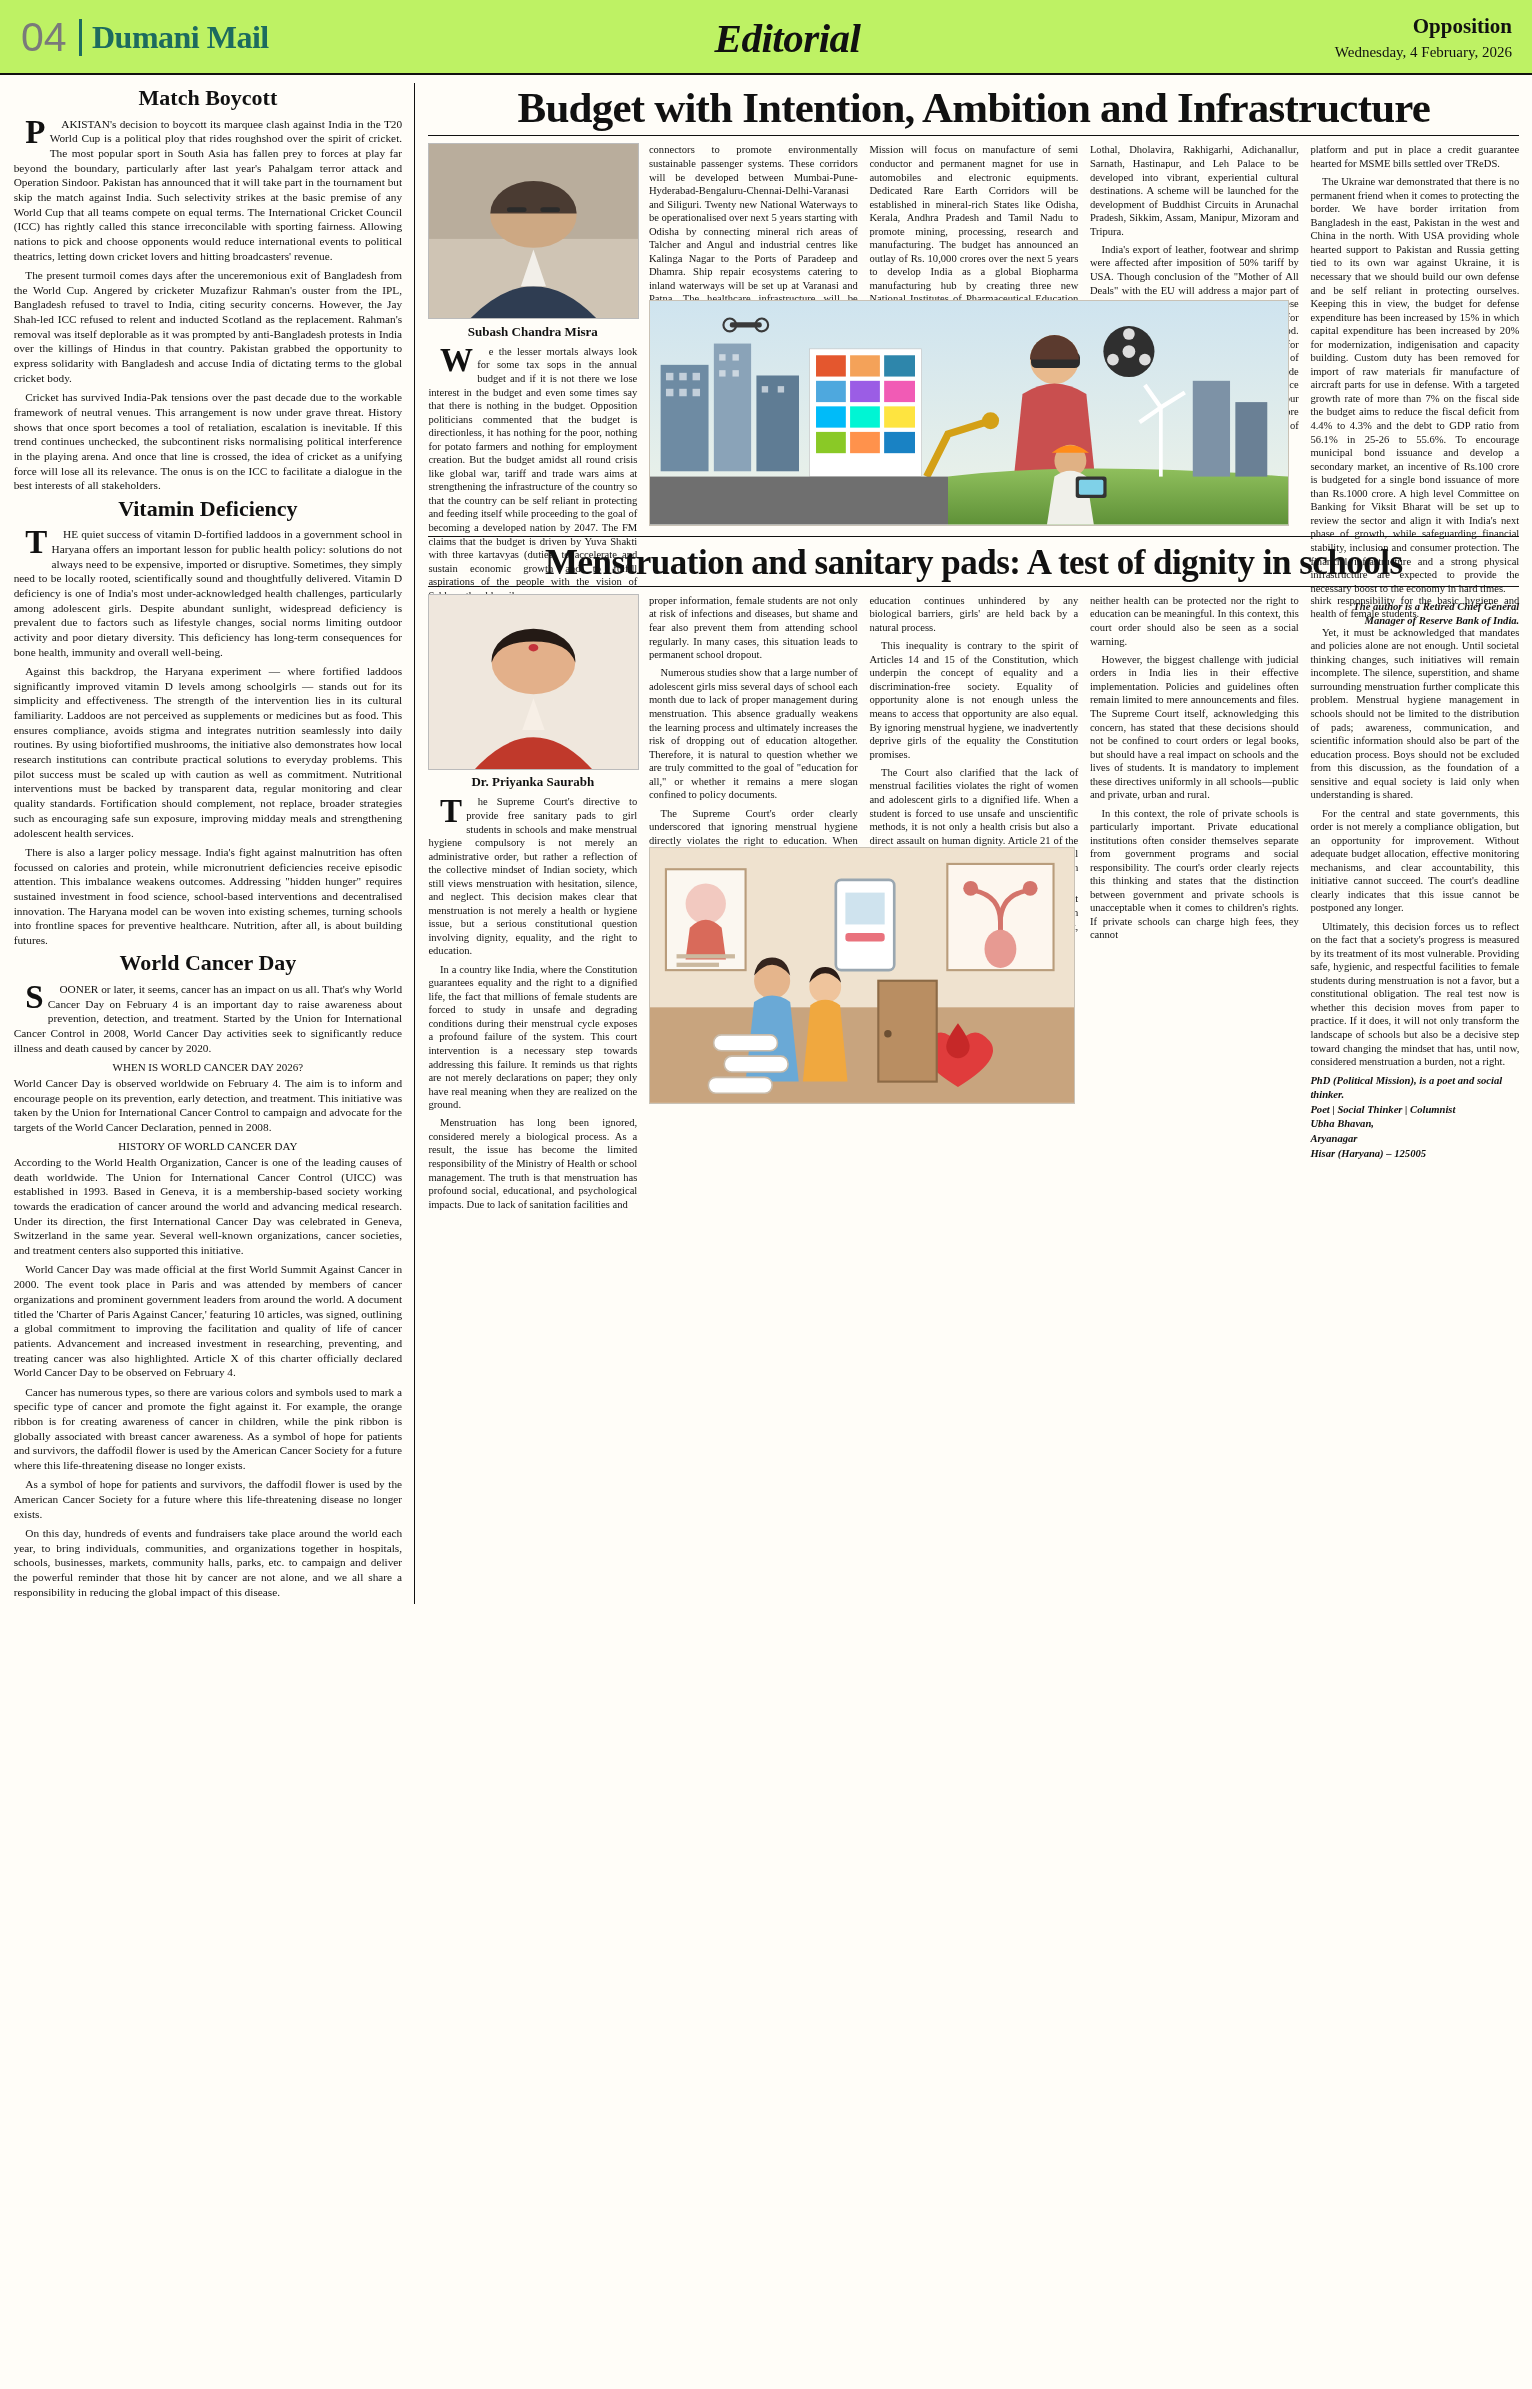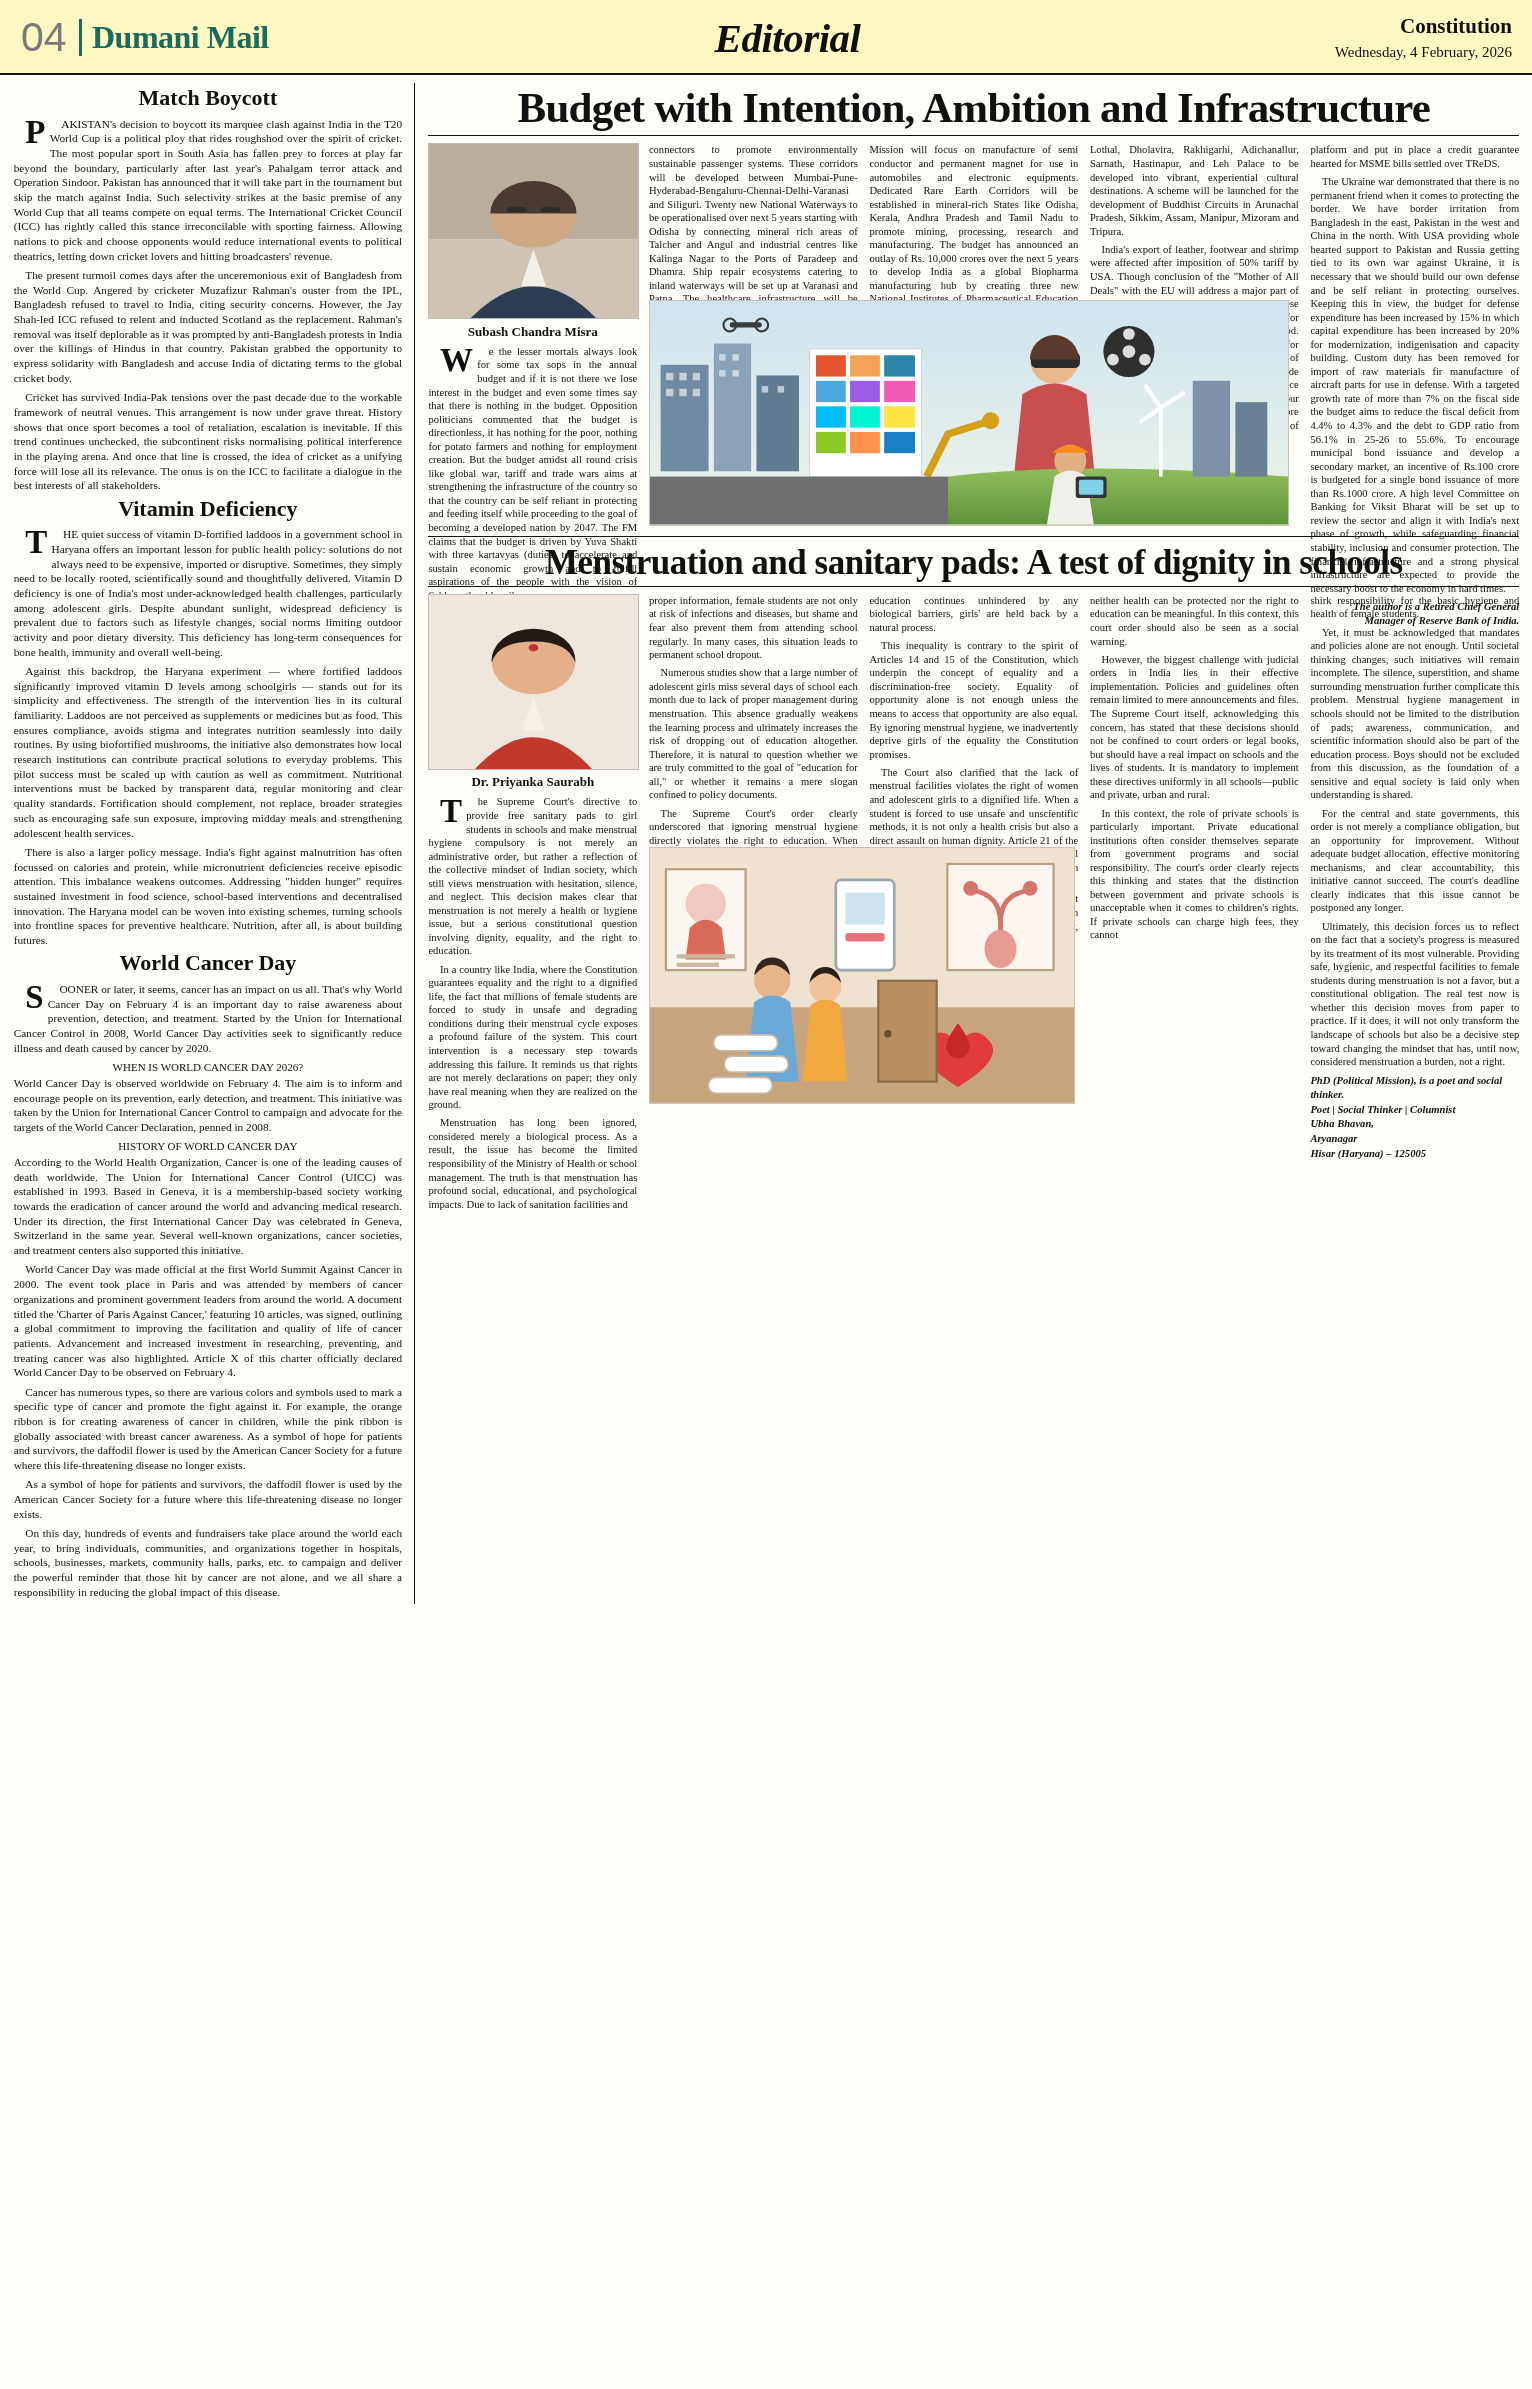--- a/index.html
+++ b/index.html
@@ -1,20 +1,20 @@
 <!DOCTYPE html>
 <html style="font-size:8.4px"><head>
 <meta charset="utf-8">
 <style>
   html,body{margin:0;padding:0;background:#ffffff;}
   body{width:1533px;font-family:"Liberation Serif", serif;color:#111;}
   .page{width:1533px;min-height:2389px;background:#fffdf8;padding:0;box-sizing:border-box;}
 
   
-  .masthead{display:flex;align-items:center;background:#fef9c3;border-bottom:2.1px solid #111;padding:13.7px 21px 11.6px 21px;}
+  .masthead{display:flex;align-items:center;background:#bef264;border-bottom:2.1px solid #111;padding:13.7px 21px 11.6px 21px;}
   .mh-left{display:flex;align-items:center;flex:0 0 338px;}
   .mh-pageno{font-family:"Liberation Sans",sans-serif;font-size:41px;color:#7a7a7a;font-weight:400;margin-right:12.7px;line-height:1;}
   .mh-rule{width:3.2px;height:37px;background:#1d6b5f;margin-right:9.5px;}
   .mh-title{font-family:"Liberation Serif",serif;font-size:32px;font-weight:bold;color:#1d6b5f;letter-spacing:-0.5px;}
   .mh-center{flex:1;text-align:center;}
   .mh-center .section{font-family:"Liberation Serif",serif;font-size:41px;font-weight:bold;font-style:italic;letter-spacing:-0.5px;}
   .mh-right{flex:0 0 296px;text-align:right;font-family:"Liberation Serif",serif;}
   .mh-city{font-size:21px;font-weight:bold;}
   .mh-date{font-size:15px;font-weight:normal;margin-top:5px;}
 
@@ -62,21 +62,21 @@
   <div class="masthead">
     <div class="mh-left">
       <div class="mh-pageno">04</div>
       <div class="mh-rule"></div>
       <div class="mh-title">Dumani Mail</div>
     </div>
     <div class="mh-center">
       <div class="section">Editorial</div>
     </div>
     <div class="mh-right">
-      <div class="mh-city">Constitution</div>
+      <div class="mh-city">Opposition</div>
       <div class="mh-date">Wednesday, 4 February, 2026</div>
     </div>
   </div>
 
   <div class="body-wrap">
 
     <div class="col-left">
 
       <h2 class="story-head left-head">Match Boycott</h2>
       <p class="body dropcap">PAKISTAN's decision to boycott its marquee clash against India in the T20 World Cup is a political ploy that rides roughshod over the spirit of cricket. The most popular sport in South Asia has fallen prey to forces at play far beyond the boundary, particularly after last year's Pahalgam terror attack and Operation Sindoor. Pakistan has announced that it will take part in the tournament but skip the match against India. Such selectivity strikes at the basic premise of any World Cup that all teams compete on equal terms. The International Cricket Council (ICC) has rightly called this stance irreconcilable with sporting fairness. Allowing nations to pick and choose opponents would reduce international events to political theatrics, letting down cricket lovers and hitting broadcasters' revenue.</p>

